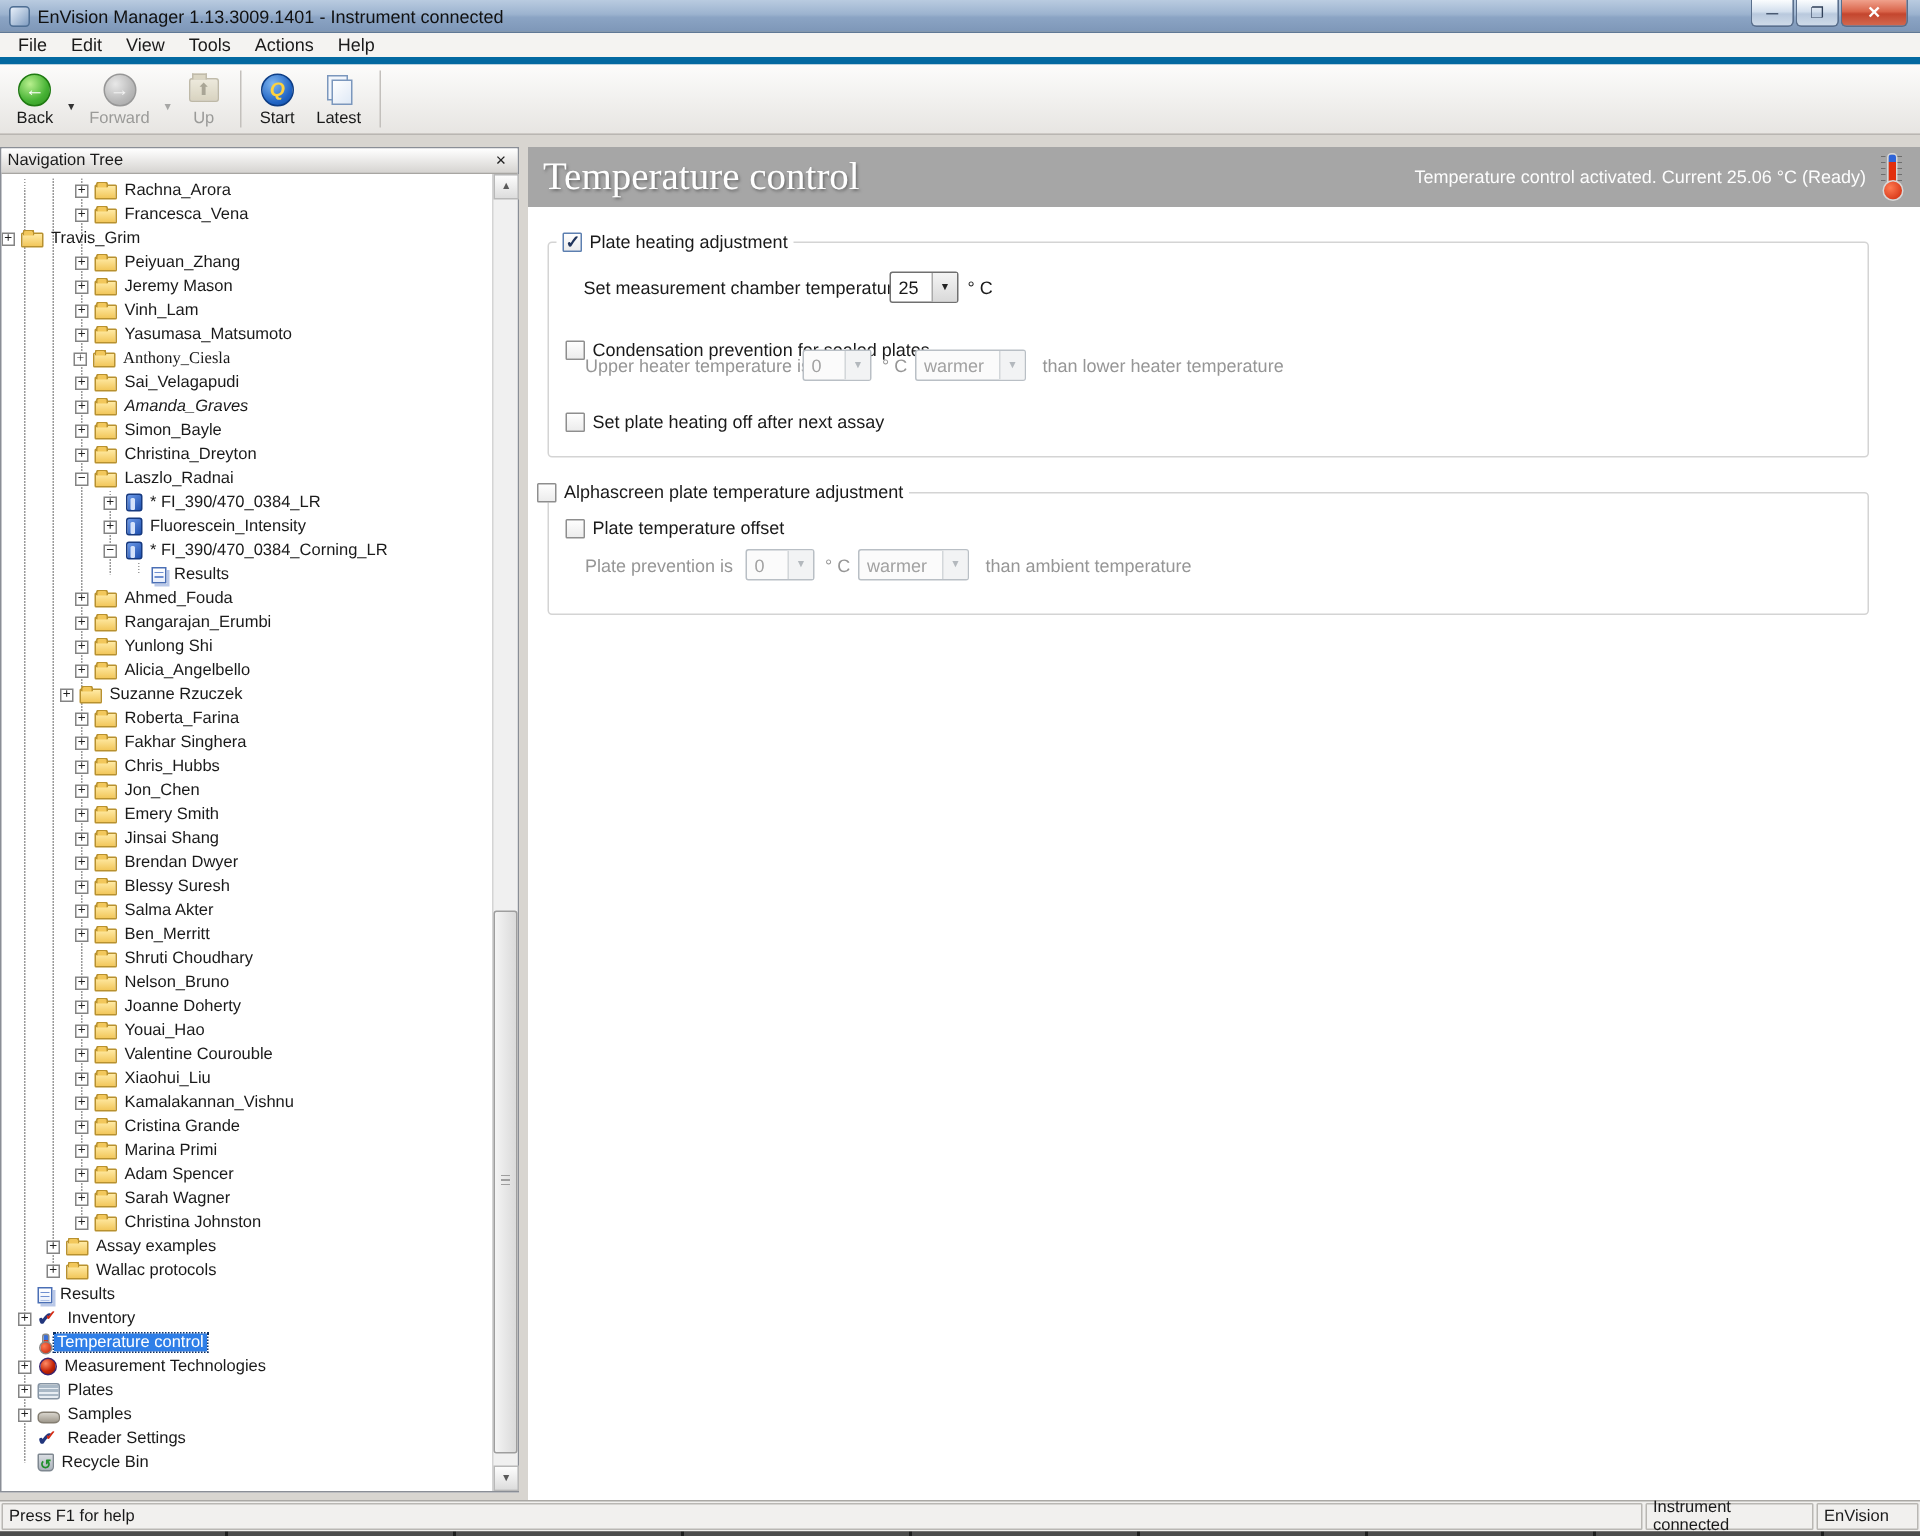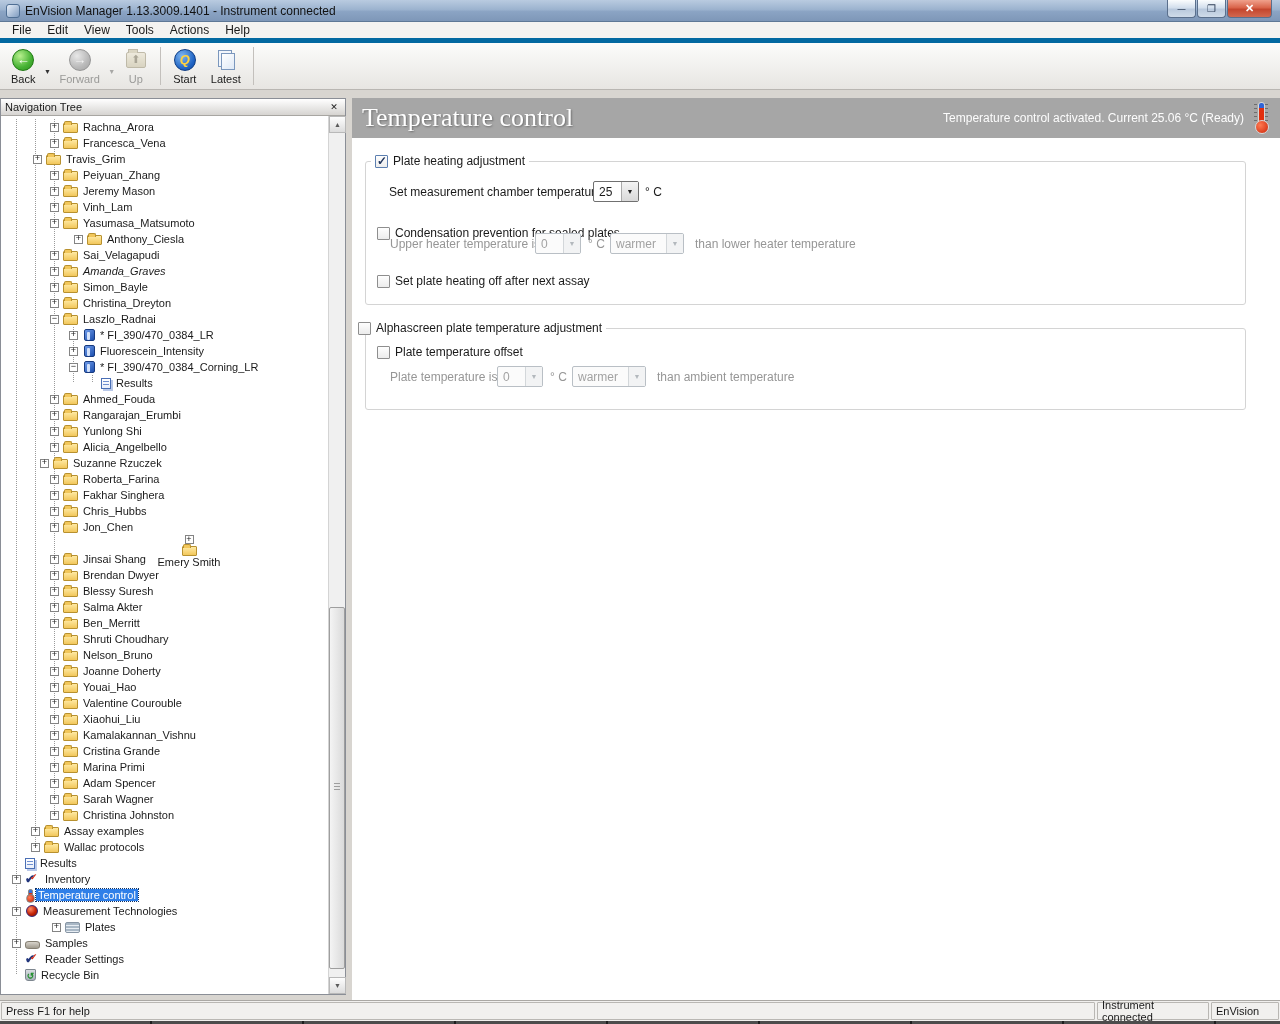--- a/index.html
+++ b/index.html
@@ -228,21 +228,21 @@
   <div class="tree-row" style="padding-left: 49px;">
         <span class="expand plus"></span>
         <span class="ticon ticon-folder"></span>
         <span class="tlabel">Rachna_Arora</span>
       </div>
       <div class="tree-row" style="padding-left: 49px;">
         <span class="expand plus"></span>
         <span class="ticon ticon-folder"></span>
         <span class="tlabel">Francesca_Vena</span>
       </div>
-      <div class="tree-row" style=" margin-left: 32px;">
+      <div class="tree-row" style="">
         <span class="expand plus"></span>
         <span class="ticon ticon-folder"></span>
         <span class="tlabel">Travis_Grim</span>
       </div>
       <div class="tree-row" style="padding-left: 49px;">
         <span class="expand plus"></span>
         <span class="ticon ticon-folder"></span>
         <span class="tlabel">Peiyuan_Zhang</span>
       </div>
       <div class="tree-row" style="padding-left: 49px;">
@@ -253,21 +253,21 @@
       <div class="tree-row" style="padding-left: 49px;">
         <span class="expand plus"></span>
         <span class="ticon ticon-folder"></span>
         <span class="tlabel">Vinh_Lam</span>
       </div>
       <div class="tree-row" style="padding-left: 49px;">
         <span class="expand plus"></span>
         <span class="ticon ticon-folder"></span>
         <span class="tlabel">Yasumasa_Matsumoto</span>
       </div>
-      <div class="tree-row" style="padding-left: 73px;">
+      <div class="tree-row" style="padding-left: 48px; font-family: Liberation Serif, serif;">
         <span class="expand plus"></span>
         <span class="ticon ticon-folder"></span>
         <span class="tlabel">Anthony_Ciesla</span>
       </div>
       <div class="tree-row" style="padding-left: 49px;">
         <span class="expand plus"></span>
         <span class="ticon ticon-folder"></span>
         <span class="tlabel">Sai_Velagapudi</span>
       </div>
       <div class="tree-row" style="padding-left: 49px; font-style: italic;">
@@ -348,21 +348,21 @@
       <div class="tree-row" style="padding-left: 49px;">
         <span class="expand plus"></span>
         <span class="ticon ticon-folder"></span>
         <span class="tlabel">Chris_Hubbs</span>
       </div>
       <div class="tree-row" style="padding-left: 49px;">
         <span class="expand plus"></span>
         <span class="ticon ticon-folder"></span>
         <span class="tlabel">Jon_Chen</span>
       </div>
-      <div class="tree-row" style="padding-left: 49px; flex-direction: column;">
+      <div class="tree-row" style="padding-left: 49px;">
         <span class="expand plus"></span>
         <span class="ticon ticon-folder"></span>
         <span class="tlabel">Emery Smith</span>
       </div>
       <div class="tree-row" style="padding-left: 49px;">
         <span class="expand plus"></span>
         <span class="ticon ticon-folder"></span>
         <span class="tlabel">Jinsai Shang</span>
       </div>
       <div class="tree-row" style="padding-left: 49px;">
@@ -468,21 +468,21 @@
       <div class="tree-row selected" style="padding-left: 11px;">
         <span class="expand none"></span>
         <span class="ticon ticon-thermo"></span>
         <span class="tlabel">Temperature control</span>
       </div>
       <div class="tree-row" style="padding-left: 11px;">
         <span class="expand plus"></span>
         <span class="ticon ticon-tech"></span>
         <span class="tlabel">Measurement Technologies</span>
       </div>
-      <div class="tree-row" style="padding-left: 11px; margin-left: 40px;">
+      <div class="tree-row" style="padding-left: 11px;">
         <span class="expand plus"></span>
         <span class="ticon ticon-plates"></span>
         <span class="tlabel">Plates</span>
       </div>
       <div class="tree-row" style="padding-left: 11px;">
         <span class="expand plus"></span>
         <span class="ticon ticon-samples"></span>
         <span class="tlabel">Samples</span>
       </div>
       <div class="tree-row" style="padding-left: 11px;">
@@ -562,21 +562,21 @@
     <span class="checkbox"></span>
     <span class="cb-label">Alphascreen plate temperature adjustment</span>
   </div>
 
   <div class="ctl-row" style="left:25px; top:247px; height:14px; gap:5px;">
     <span class="checkbox"></span>
     <span class="cb-label">Plate temperature offset</span>
   </div>
 
   <div class="ctl-row gray" style="left:38px; top:268px; height:21px;">
-    <span class="lbl">Plate temperature is</span>
+    <span class="lbl">Plate prevention is</span>
   </div>
   <div class="combo disabled" style="position:absolute; left:145px; top:268px; width:46px;">
     <span class="val">0</span>
     <span class="btn"></span>
   </div>
   <div class="ctl-row gray" style="left:198px; top:268px; height:21px;">
     <span class="lbl">° C</span>
   </div>
   <div class="combo disabled" style="position:absolute; left:220px; top:268px; width:74px;">
     <span class="val">warmer</span>

